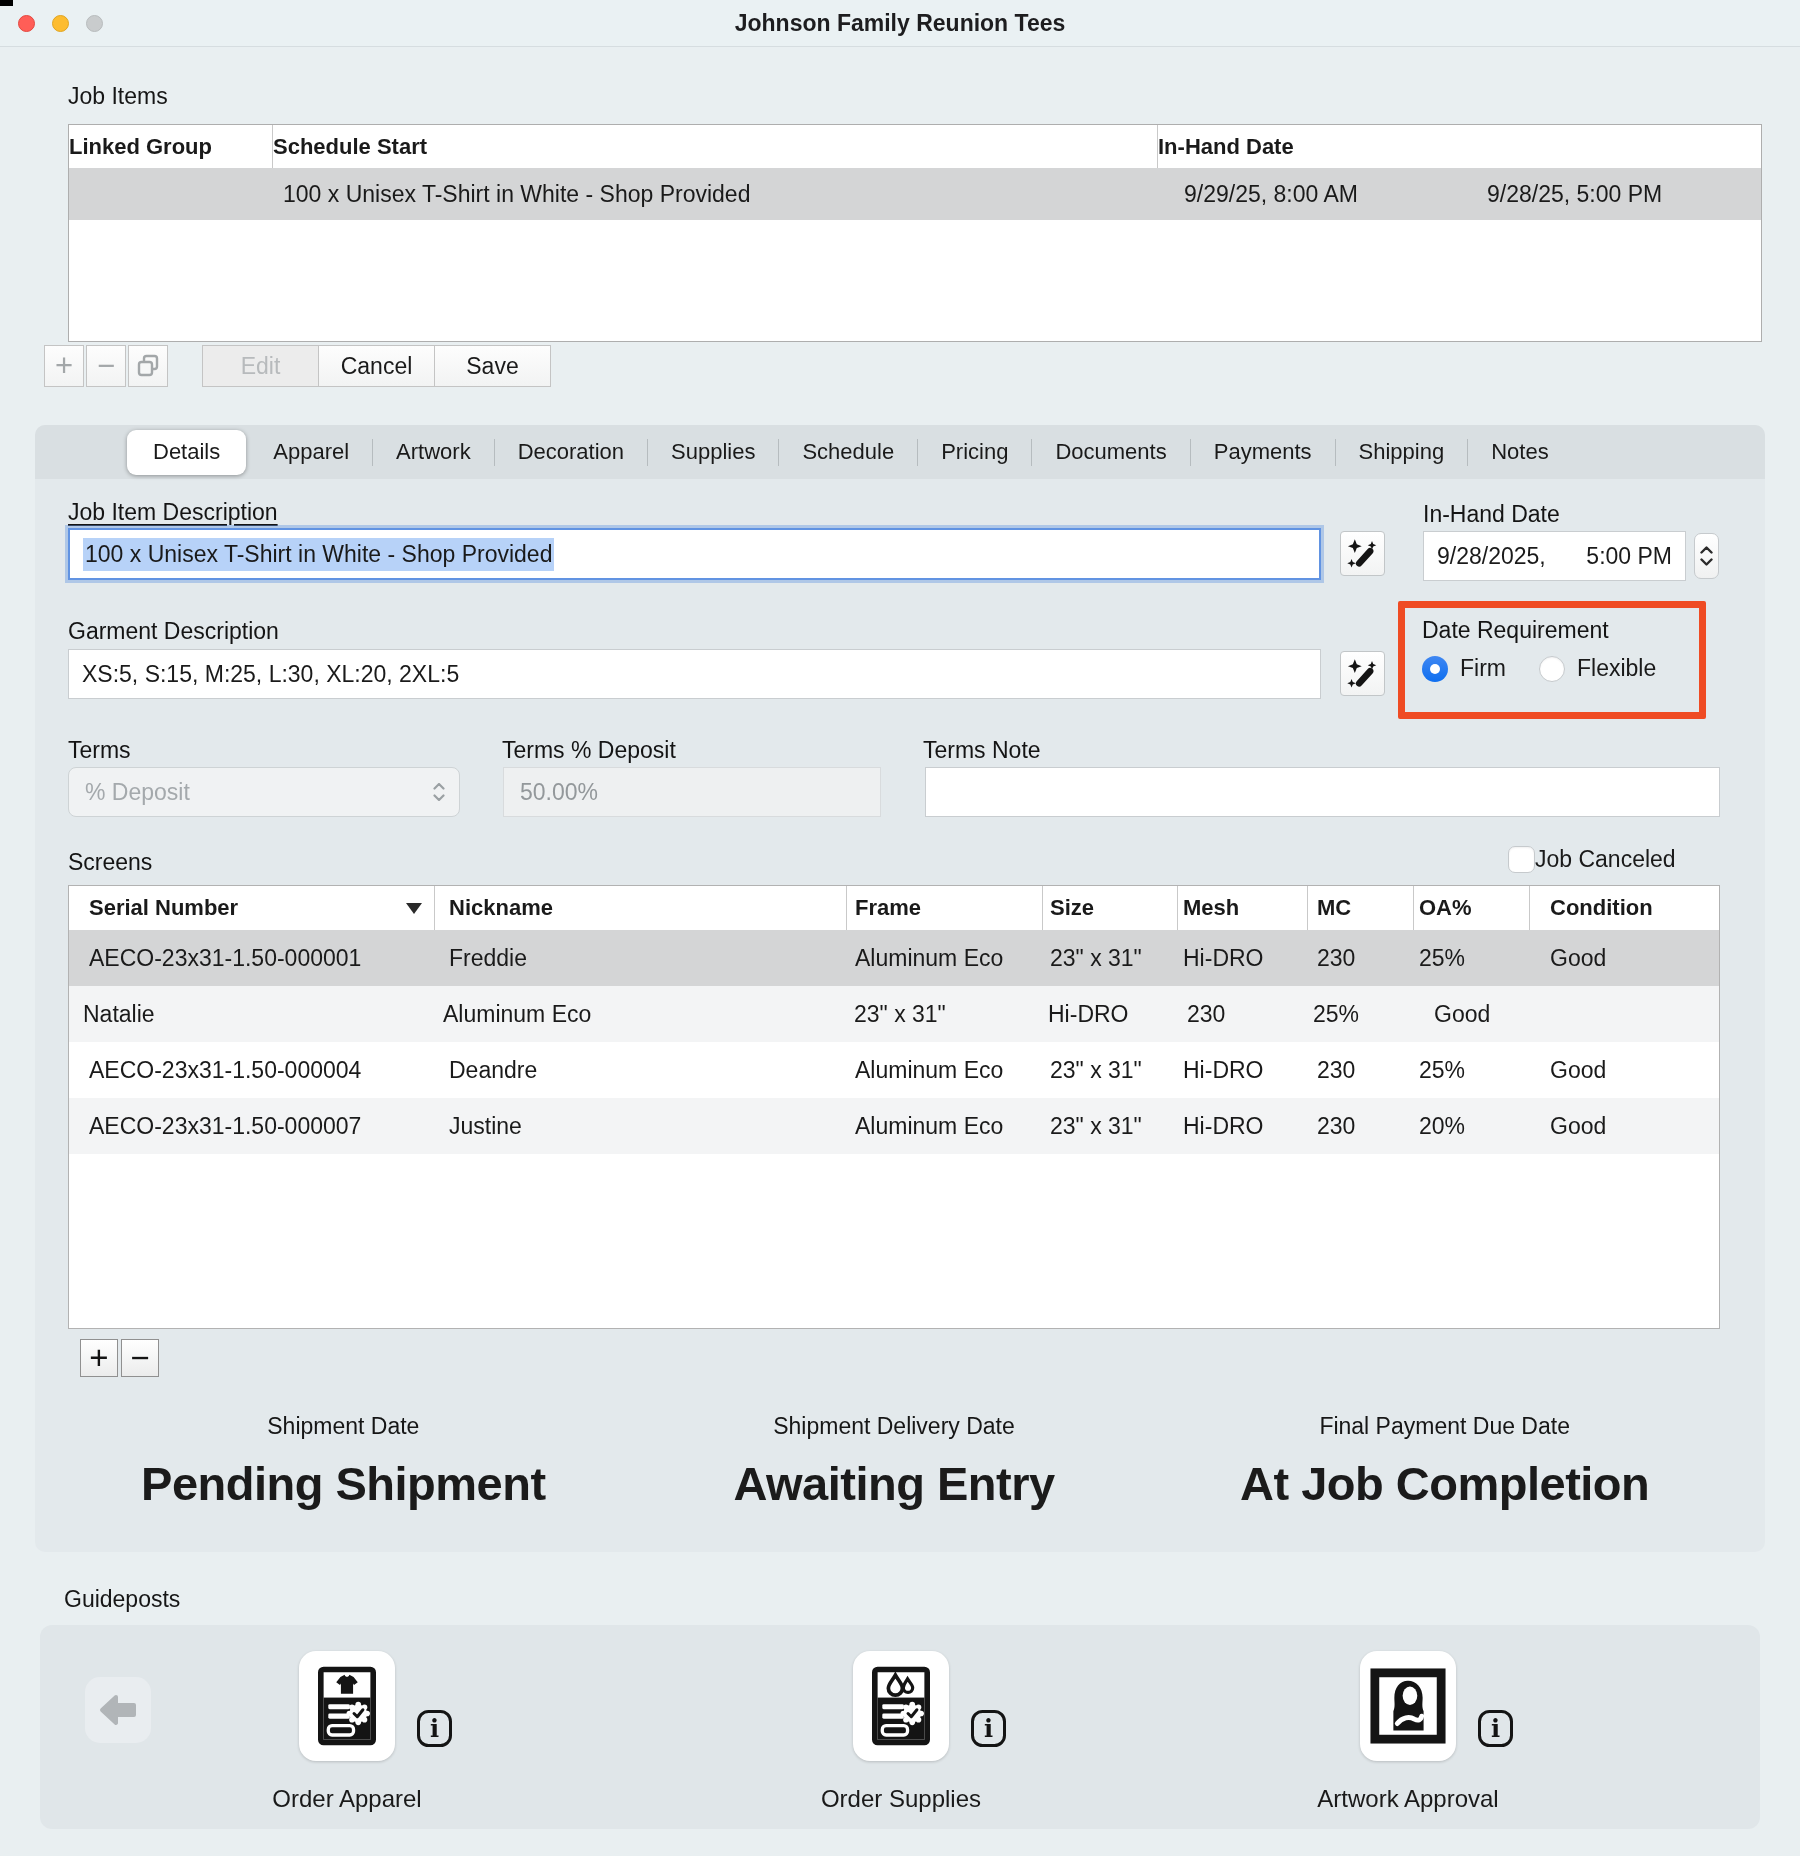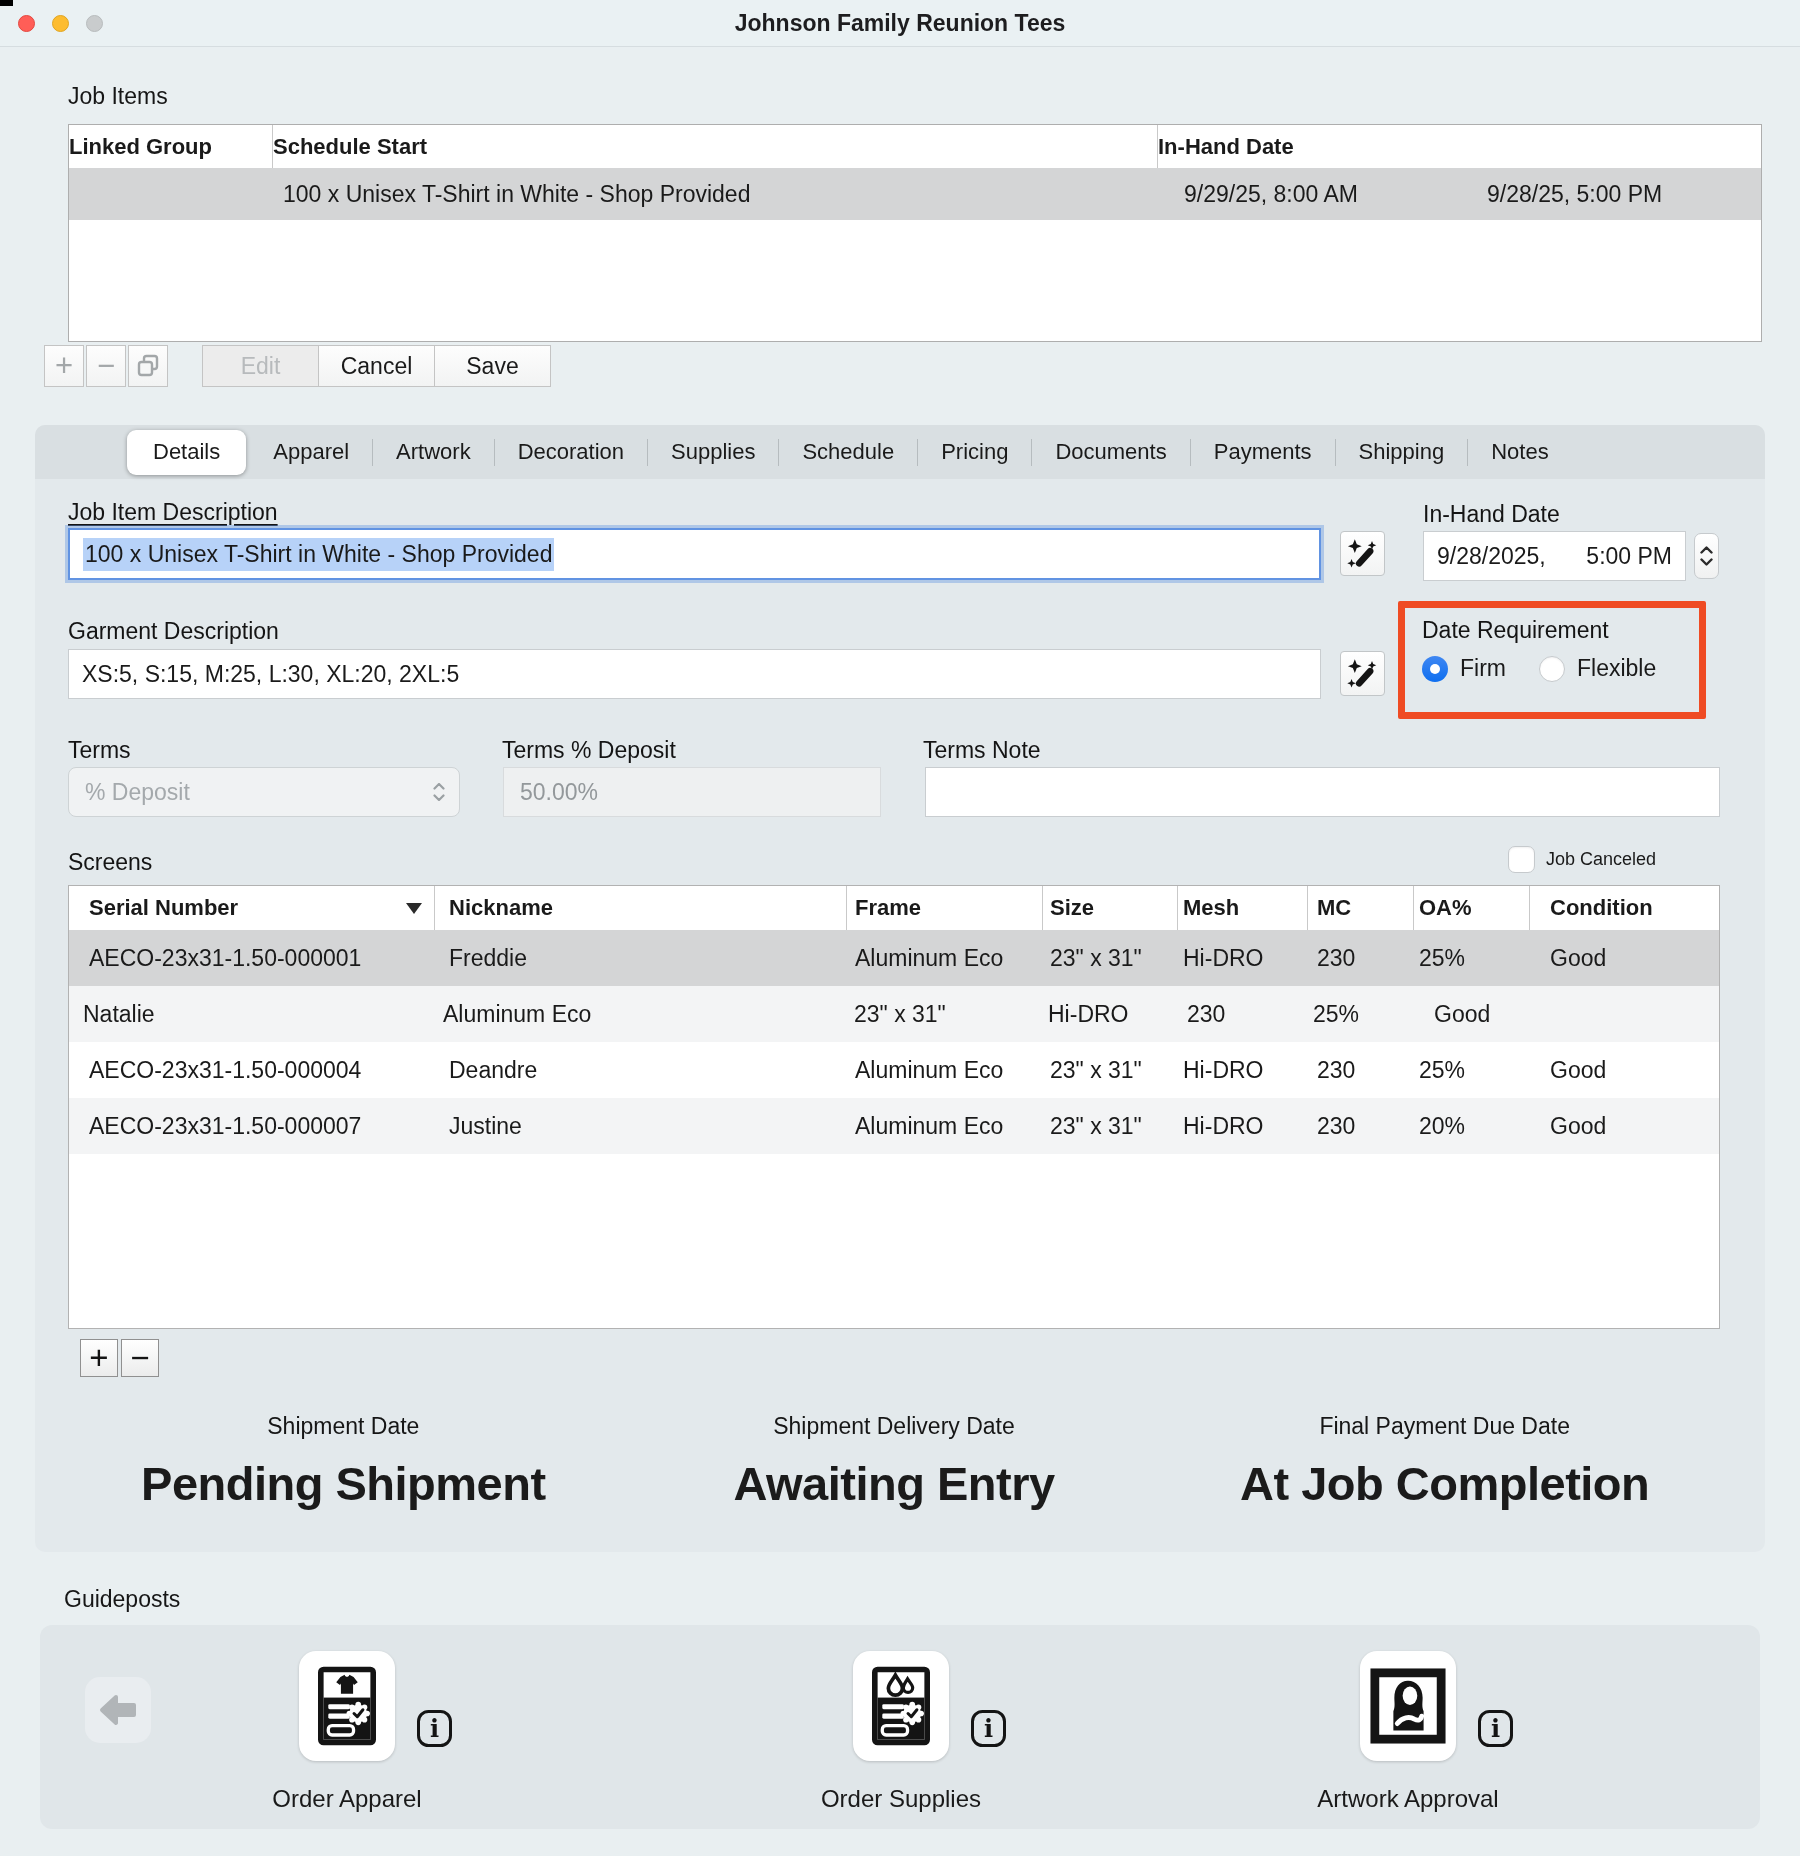--- a/index.html
+++ b/index.html
@@ -111,21 +111,21 @@
     position: absolute; width: 392px; height: 50px; background: #f0f2f3;
     border: 1px solid #ced3d5; border-radius: 8px; display: flex; align-items: center;
     padding: 0 14px 0 16px; font-size: 23px; color: #a4a9ac; justify-content: space-between;
   }
   .popchev { display: flex; flex-direction: column; gap: 4px; align-items: center; }
   .field.dim { background: #eef0f1; border-color: #d8dbdd; color: #93989b; padding-left: 16px; }
 
   
   .checkrow { position: absolute; left: 1473px; top: 421px; display: flex; align-items: center; }
   .checkbox { width: 27px; height: 27px; background: #fff; border: 1px solid #c6cacd; border-radius: 7px; box-shadow: inset 0 1px 2px rgba(0,0,0,.06); }
-  .checklabel { font-size: 18px; margin-left: 11px; }
+  .checklabel { font-size: 23px; margin-left: 0; }
 
   
   .stable { position: absolute; left: 33px; top: 460px; width: 1652px; height: 444px; background: #fff; border: 1px solid #b2b2b2; display: flex; flex-direction: column; }
   .sgrid { display: grid; grid-template-columns: 366px 412px 196px 135px 130px 106px 116px 1fr; }
   .shead { height: 44px; }
   .shead > div { display: flex; align-items: center; font-weight: bold; font-size: 22px; border-right: 1px solid #c9c9c9; }
   .shead > div:last-child { border-right: none; }
   .shead .h-serial { justify-content: space-between; padding-left: 20px; }
   .shead .h-nick { padding-left: 14px; }
   .shead .h-frame { padding-left: 8px; }

